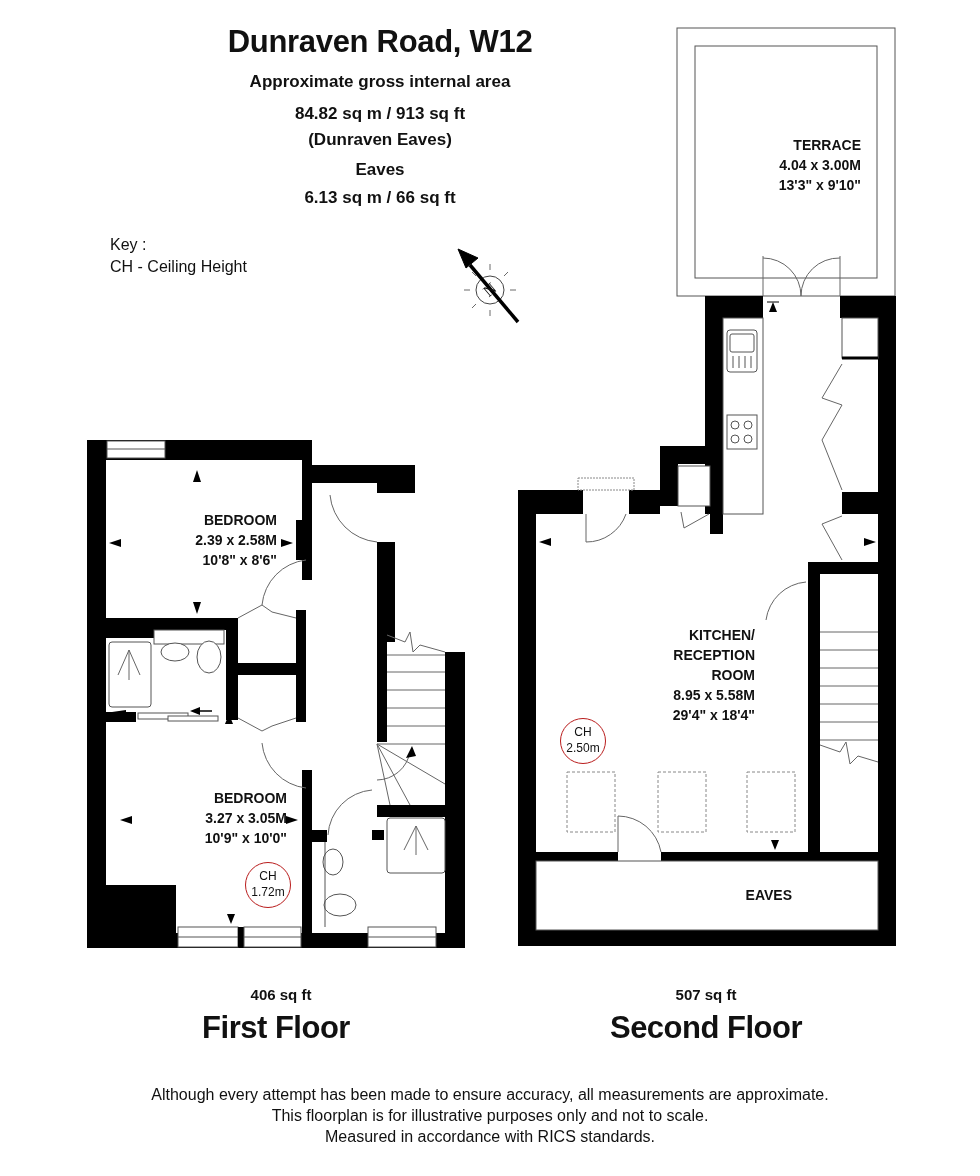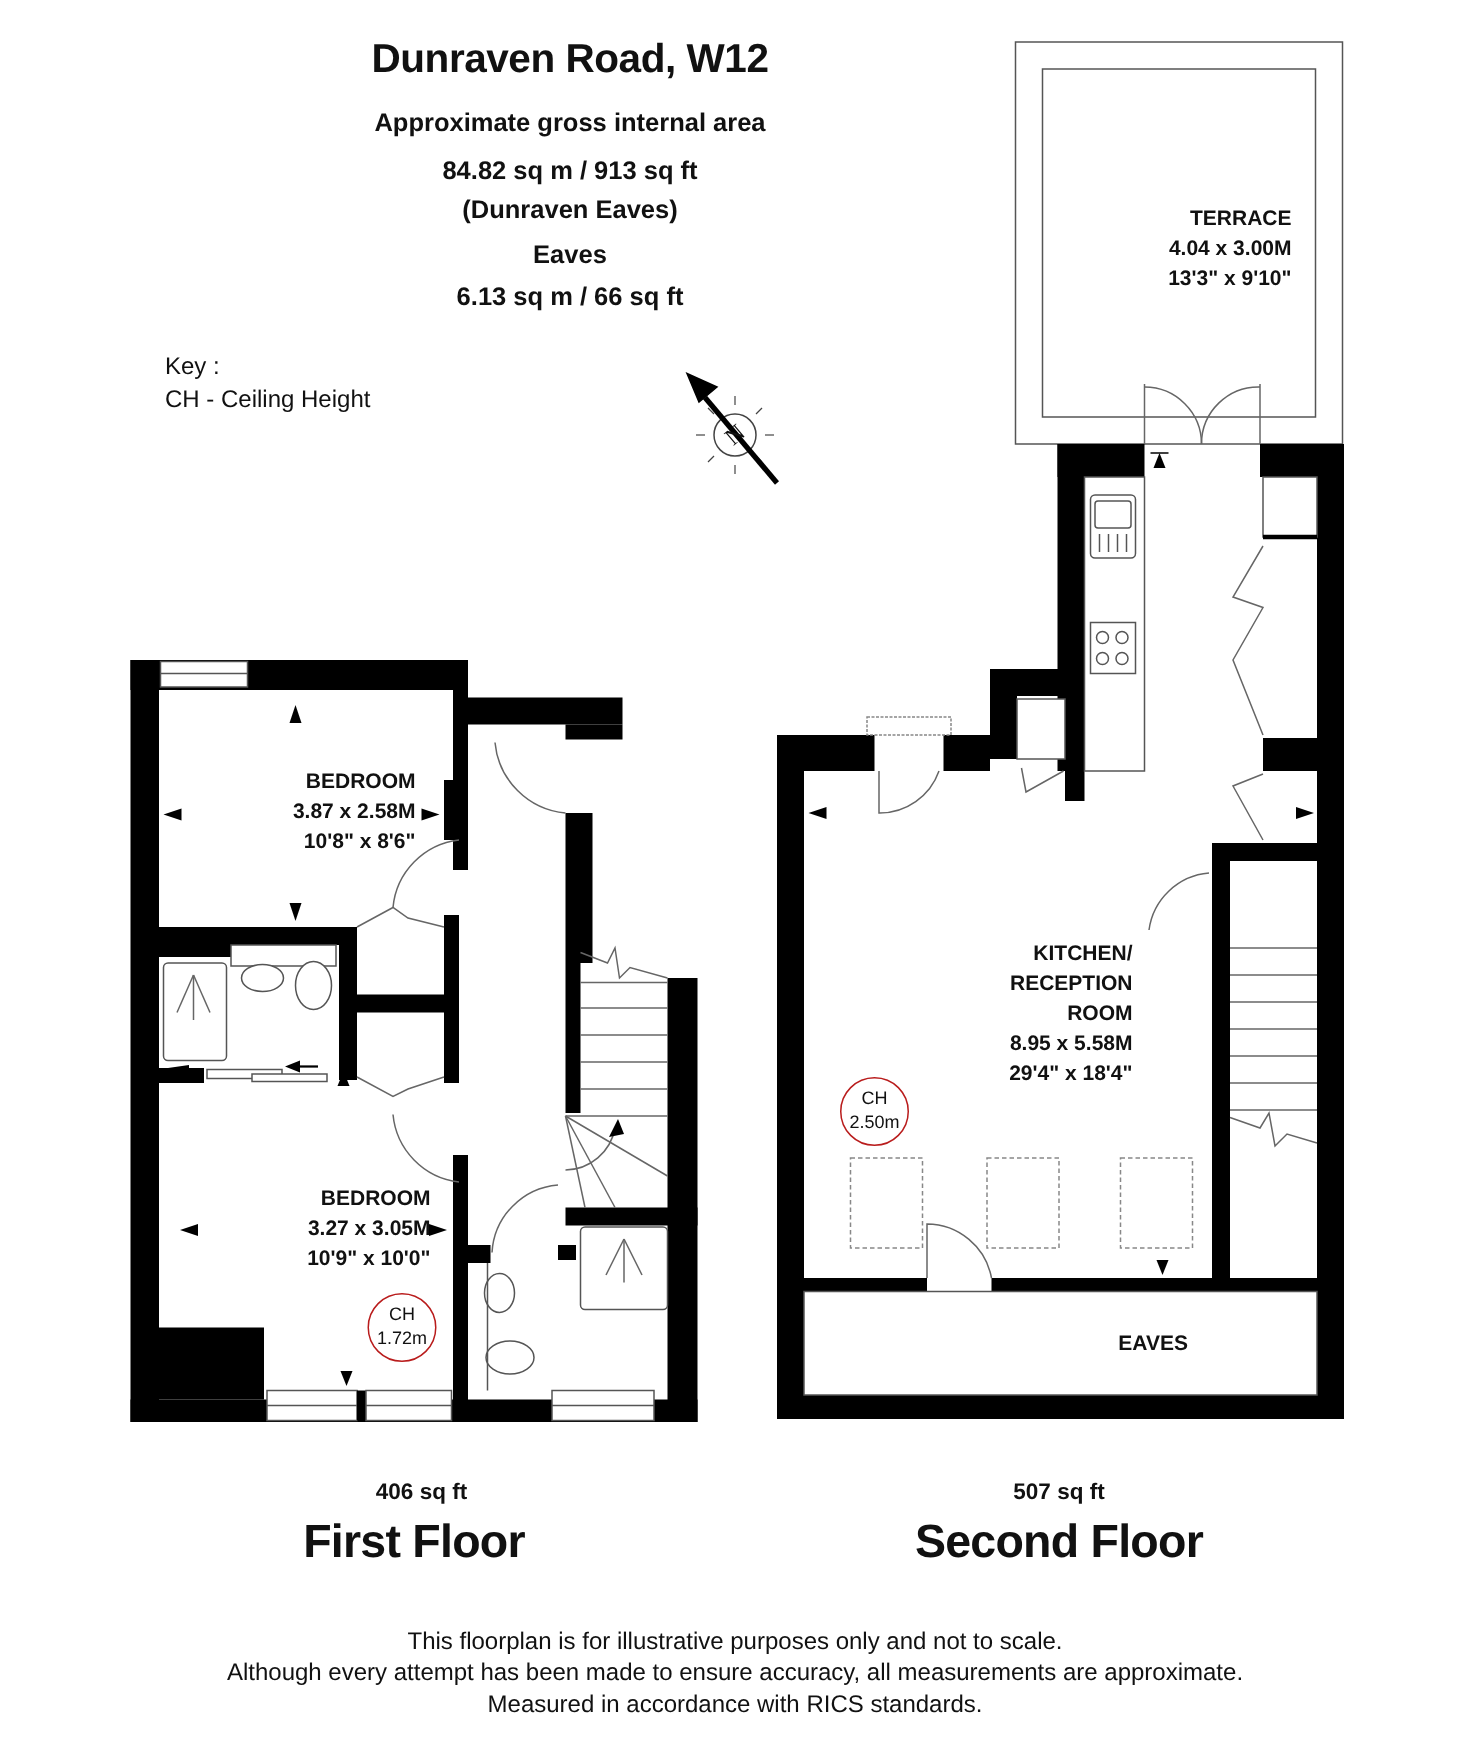--- a/index.html
+++ b/index.html
@@ -1,19 +1,19 @@
 <!DOCTYPE html>
 <html><head>
 <meta charset="utf-8">
 <style>
   html, body { margin: 0; padding: 0; background: #ffffff; }
   body { width: 980px; height: 1176px; position: relative; overflow: hidden; font-family: "Liberation Sans", sans-serif; color: #111; }
   .abs { position: absolute; }
   .hdr { left: 180px; width: 400px; text-align: center; font-weight: bold; }
-  #title { top: 24px; font-size: 27px; letter-spacing: -0.3px; }
+  #title { top: 24px; font-size: 31px; letter-spacing: -0.3px; }
   #sub1 { top: 72px; font-size: 17px; }
   #sub2 { top: 104px; font-size: 17px; }
   #sub3 { top: 130px; font-size: 17px; }
   #sub4 { top: 160px; font-size: 17px; }
   #sub5 { top: 188px; font-size: 17px; text-align: center; }
   .key { left: 86px; font-size: 16px; margin-left: 24px; }
   .floorplan-svg { position: absolute; left: 0; top: 0; }
   .room-label { position: absolute; text-align: right; font-weight: bold; font-size: 14px; line-height: 20px; }
   .ch { position: absolute; width: 46px; height: 46px; border: 1px solid #b91c1c; border-radius: 50%; text-align: center; font-size: 12px; line-height: 16px; box-sizing: border-box; padding-top: 5px; background: #fff; }
   .floor-area { position: absolute; font-weight: bold; font-size: 15px; text-align: center; width: 200px; }
@@ -231,21 +231,21 @@
 
     <rect x="536" y="861" width="342" height="69" fill="#fff" stroke="#555"></rect>
 
     <polygon points="539,542 551,538 551,546" fill="#000"></polygon>
     <polygon points="775,850 771,840 779,840" fill="#000"></polygon>
   </g>
 </svg>
 
 <div class="room-label" style="left:127px; top:510px; width:150px;">
   <div>BEDROOM</div>
-  <div>3.87 x 2.58M</div>
+  <div>2.39 x 2.58M</div>
   <div>10'8" x 8'6"</div>
 </div>
 <div class="room-label" style="left:137px; top:788px; width:150px;">
   <div>BEDROOM</div>
   <div>3.27 x 3.05M</div>
   <div>10'9" x 10'0"</div>
 </div>
 <div class="ch" style="left:245px; top:862px;">
   <div>CH</div>
   <div>1.72m</div>
@@ -270,16 +270,16 @@
 <div class="room-label" style="left:642px; top:885px; width:150px;">
   <div>EAVES</div>
 </div>
 
 <div class="floor-area" style="left:181px; top:986px;">406 sq ft</div>
 <div class="floor-name" style="left:126px; top:1010px;">First Floor</div>
 <div class="floor-area" style="left:606px; top:986px;">507 sq ft</div>
 <div class="floor-name" style="left:556px; top:1010px;">Second Floor</div>
 
 <div class="disclaimer" style="top:1084px;">
+  <div>Although every attempt has been made to ensure accuracy, all measurements are approximate.</div>
   <div>This floorplan is for illustrative purposes only and not to scale.</div>
-  <div>Although every attempt has been made to ensure accuracy, all measurements are approximate.</div>
   <div>Measured in accordance with RICS standards.</div>
 </div>
 
 </body></html>

